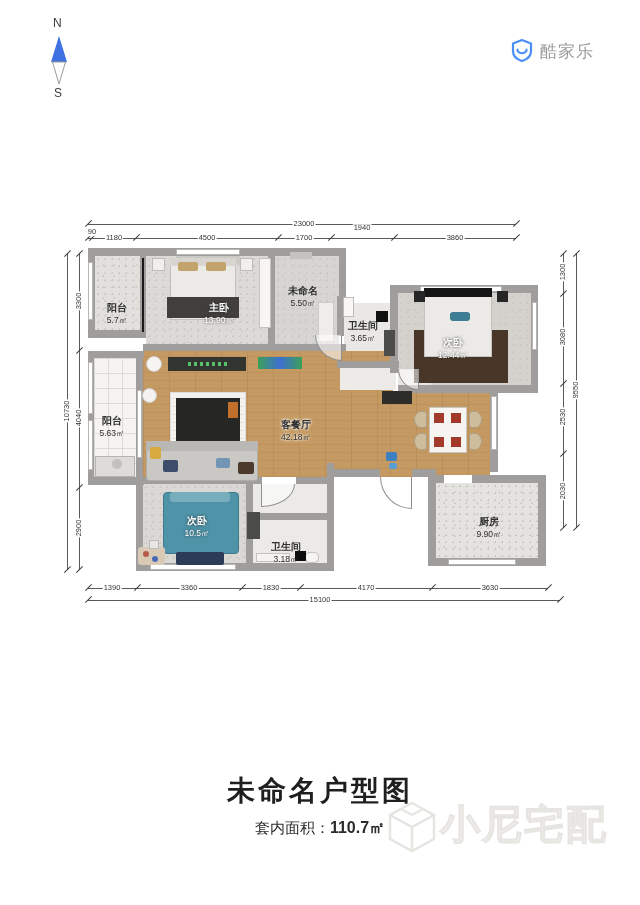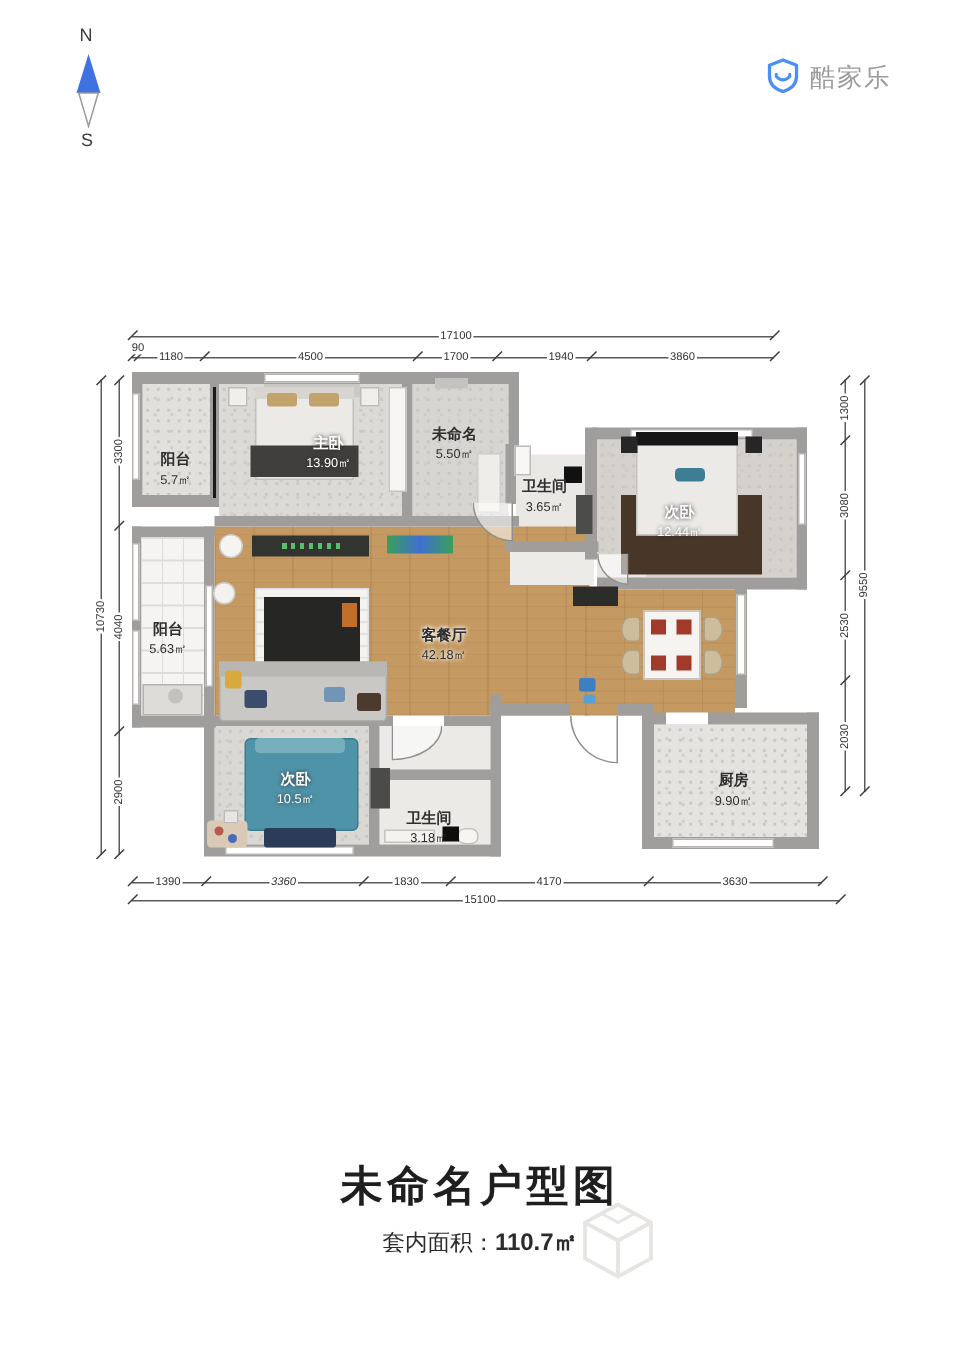--- a/index.html
+++ b/index.html
@@ -52,40 +52,40 @@
 <div class="hline" style="left:88px;top:238px;width:428px;"></div>
 <div class="tk" style="left:84px;top:223px;"></div>
 <div class="tk" style="left:512px;top:223px;"></div>
 <div class="tk" style="left:84px;top:237px;"></div>
 <div class="tk" style="left:88px;top:237px;"></div>
 <div class="tk" style="left:132px;top:237px;"></div>
 <div class="tk" style="left:274px;top:237px;"></div>
 <div class="tk" style="left:327px;top:237px;"></div>
 <div class="tk" style="left:390px;top:237px;"></div>
 <div class="tk" style="left:512px;top:237px;"></div>
-<div class="dim" style="left:304px;top:224px;">17100</div>
+<div class="dim" style="left:304px;top:224px;">23000</div>
 <div class="dim" style="left:92px;top:232px;">90</div>
 <div class="dim" style="left:114px;top:238px;">1180</div>
 <div class="dim" style="left:207px;top:238px;">4500</div>
 <div class="dim" style="left:304px;top:238px;">1700</div>
-<div class="dim" style="left:362px;top:238px;margin-left:12px;">1940</div>
+<div class="dim" style="left:362px;top:228px;">1940</div>
 <div class="dim" style="left:455px;top:238px;">3860</div>
 
 <div class="hline" style="left:88px;top:588px;width:460px;"></div>
 <div class="hline" style="left:88px;top:600px;width:472px;"></div>
 <div class="tk" style="left:84px;top:587px;"></div>
 <div class="tk" style="left:133px;top:587px;"></div>
 <div class="tk" style="left:238px;top:587px;"></div>
 <div class="tk" style="left:296px;top:587px;"></div>
 <div class="tk" style="left:428px;top:587px;"></div>
 <div class="tk" style="left:544px;top:587px;"></div>
 <div class="tk" style="left:84px;top:599px;"></div>
 <div class="tk" style="left:556px;top:599px;"></div>
 <div class="dim" style="left:112px;top:588px;">1390</div>
-<div class="dim" style="left:189px;top:588px;font-style:italic;">3360</div>
+<div class="dim" style="left:189px;top:588px;">3360</div>
 <div class="dim" style="left:271px;top:588px;">1830</div>
 <div class="dim" style="left:366px;top:588px;">4170</div>
 <div class="dim" style="left:490px;top:588px;">3630</div>
 <div class="dim" style="left:320px;top:600px;">15100</div>
 
 <div class="vline" style="left:67px;top:253px;height:317px;"></div>
 <div class="vline" style="left:79px;top:253px;height:317px;"></div>
 <div class="tk" style="left:63px;top:253px;"></div>
 <div class="tk" style="left:63px;top:569px;"></div>
 <div class="tk" style="left:75px;top:253px;"></div>
@@ -241,21 +241,21 @@
 
 <div class="arcbl" style="left:380px;top:477px;width:32px;height:32px;"></div>
 <div class="arcbl" style="left:315px;top:335px;width:27px;height:26px;"></div>
 <div class="arcbl" style="left:398px;top:369px;width:21px;height:21px;"></div>
 <div class="arcbr" style="left:261px;top:484px;width:34px;height:23px;"></div>
 
 <div class="rlabel dark" style="left:117px;top:313px;">
   <span class="nm">阳台</span>
   <span class="ar">5.7㎡</span>
 </div>
-<div class="rlabel lite" style="left:219px;top:302px;">
+<div class="rlabel lite" style="left:219px;top:313px;">
   <span class="nm">主卧</span>
   <span class="ar">13.90㎡</span>
 </div>
 <div class="rlabel dark" style="left:303px;top:296px;">
   <span class="nm">未命名</span>
   <span class="ar">5.50㎡</span>
 </div>
 <div class="rlabel dark" style="left:363px;top:331px;">
   <span class="nm">卫生间</span>
   <span class="ar">3.65㎡</span>
@@ -285,15 +285,16 @@
   <span class="ar">9.90㎡</span>
 </div>
 
 <div class="wm">
   <svg style="position:absolute;left:-52px;top:4px;" width="48" height="52" viewBox="0 0 48 52">
     <polygon points="24,2 46,14 46,38 24,50 2,38 2,14" fill="none" stroke="#e7e5e1" stroke-width="2.5"></polygon>
     <polyline points="2,14 24,26 46,14" fill="none" stroke="#e7e5e1" stroke-width="2.5"></polyline>
     <line x1="24" y1="26" x2="24" y2="50" stroke="#e7e5e1" stroke-width="2.5"></line>
     <polyline points="13,8 24,14 35,8" fill="none" stroke="#e7e5e1" stroke-width="2"></polyline>
   </svg>
+  <span>小尼宅配</span>
 </div>
 <div class="title">未命名户型图</div>
 <div class="subtitle"><span>套内面积：</span><b>110.7㎡</b></div>
 
 </body></html>

